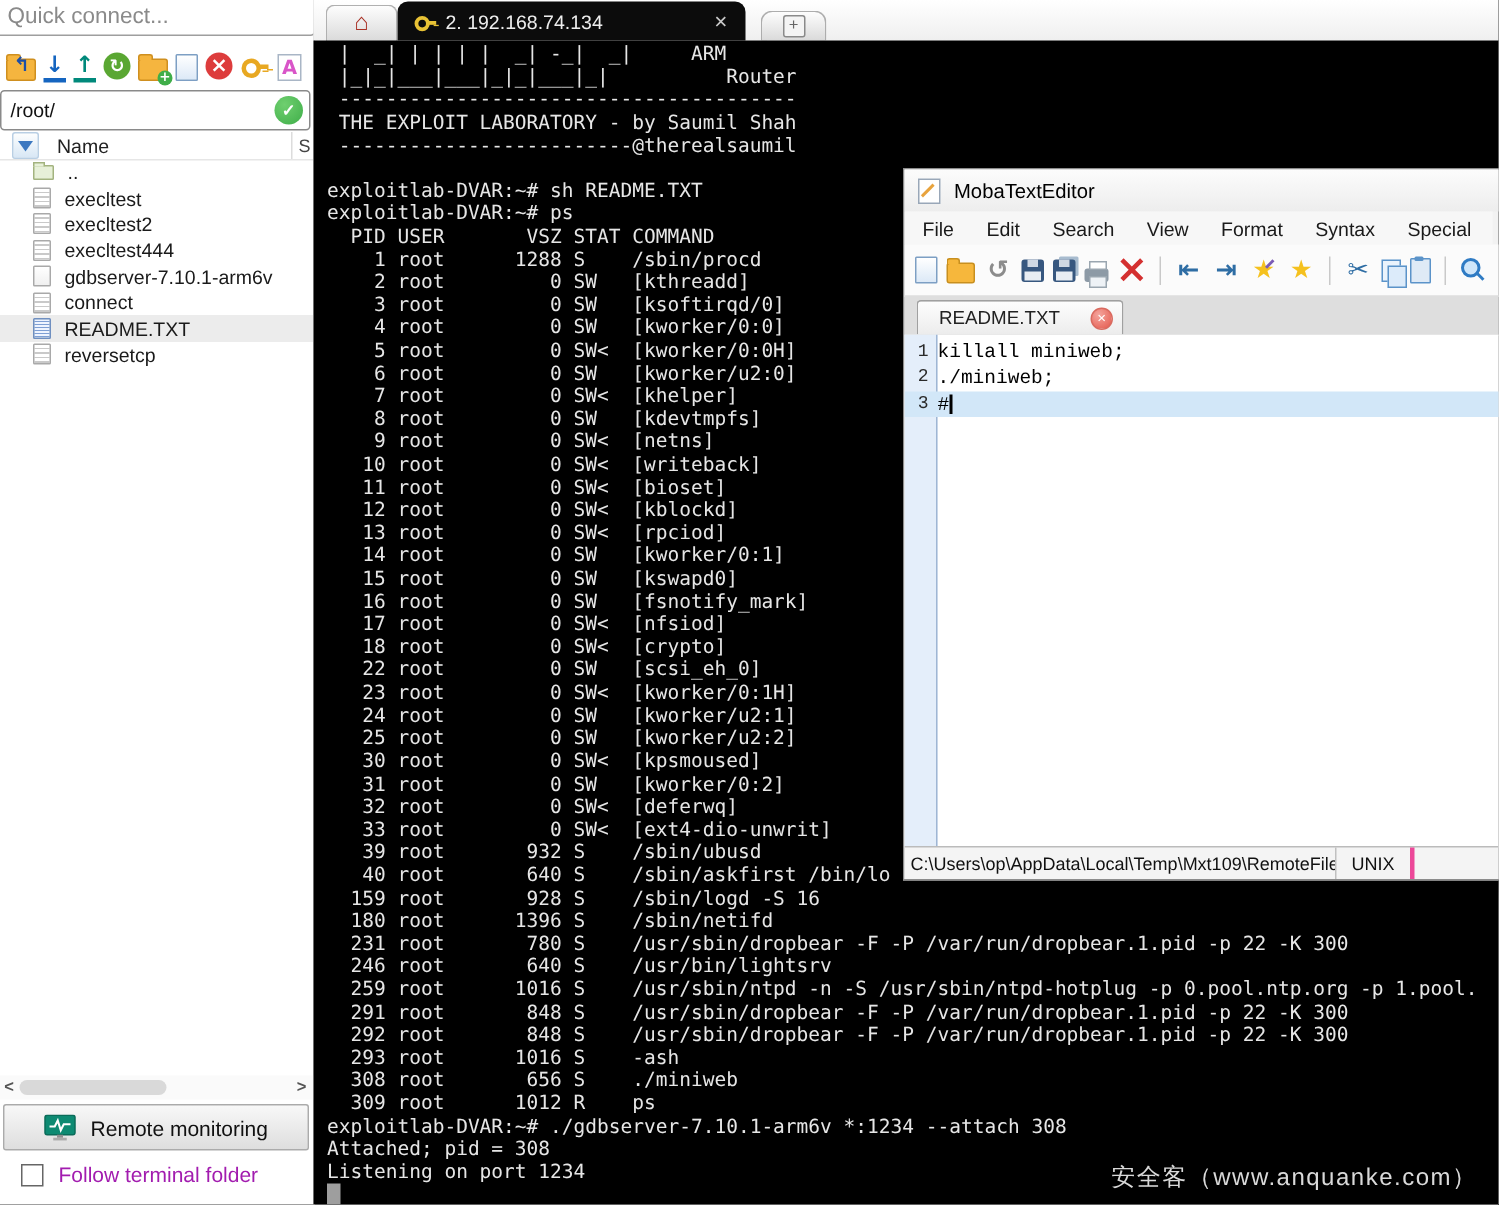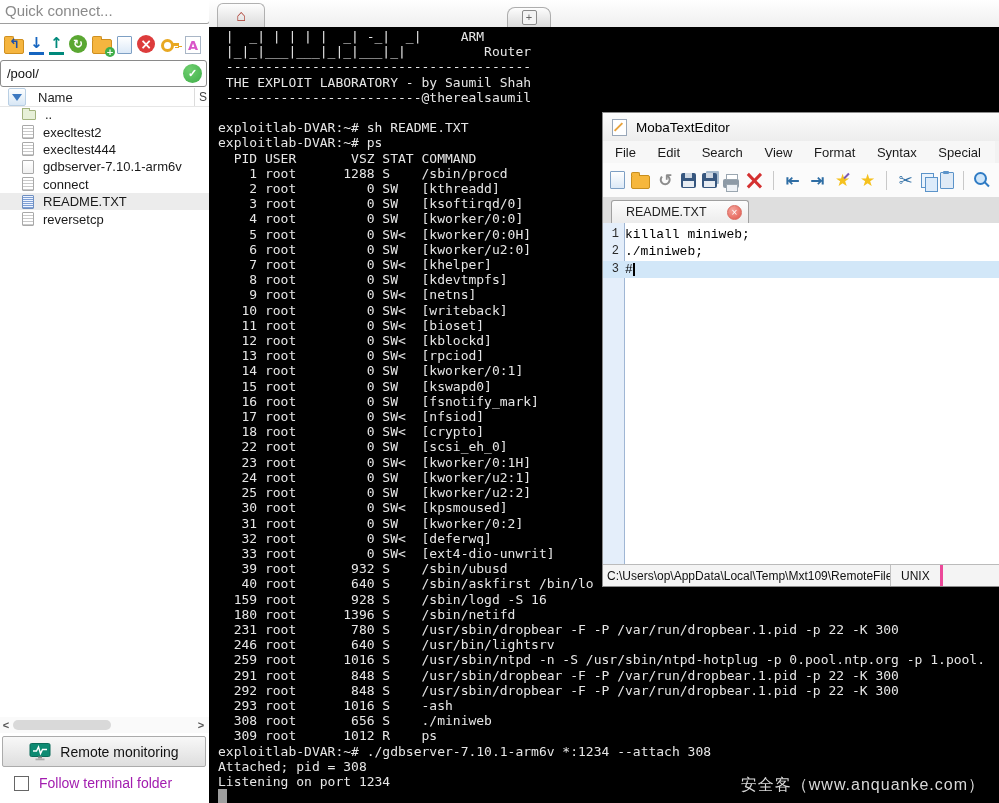--- a/index.html
+++ b/index.html
@@ -181,32 +181,36 @@
       <span class="icon i-download"></span>
       <span class="icon i-upload"></span>
       <span class="icon i-refresh"></span>
       <span class="icon i-new-folder"></span>
       <span class="icon i-new-file"></span>
       <span class="icon i-delete"></span>
       <span class="icon i-key"></span>
       <span class="icon i-font"></span>
     </div>
   <div class="path-row">
-    <span class="path-text">/pool/</span>
+    <span class="path-text">/root/</span>
     <span class="icon-check"></span>
   </div>
   <div class="file-header">
     <span class="sort-icon"></span>
     <span class="col-name">Name</span>
     <span class="col-size">S</span>
   </div>
   <div id="file-list">
       <div class="frow">
         <span class="fic folder"></span>
         <span class="fname">..</span>
+      </div>
+      <div class="frow">
+        <span class="fic file-lines"></span>
+        <span class="fname">execltest</span>
       </div>
       <div class="frow">
         <span class="fic file-lines"></span>
         <span class="fname">execltest2</span>
       </div>
       <div class="frow">
         <span class="fic file-lines"></span>
         <span class="fname">execltest444</span>
       </div>
       <div class="frow">
@@ -242,20 +246,25 @@
   </button>
   <label class="follow-row">
     <span class="cb"></span>
     <span>Follow terminal folder</span>
   </label>
 </aside>
 
 <div id="tabbar">
   <div class="tab-home">
     <span class="home-glyph"></span>
+  </div>
+  <div class="tab-active">
+    <span class="key-glyph"></span>
+    <span class="tab-label">2. 192.168.74.134</span>
+    <span class="tab-close"></span>
   </div>
   <div class="tab-plus">
     <span class="plus-box"></span>
   </div>
 </div>
 
 <div id="terminal">
   <pre id="term-text"> |  _| | | | |  _| -_|  _|     ARM
  |_|_|___|___|_|_|___|_|          Router
  ---------------------------------------

